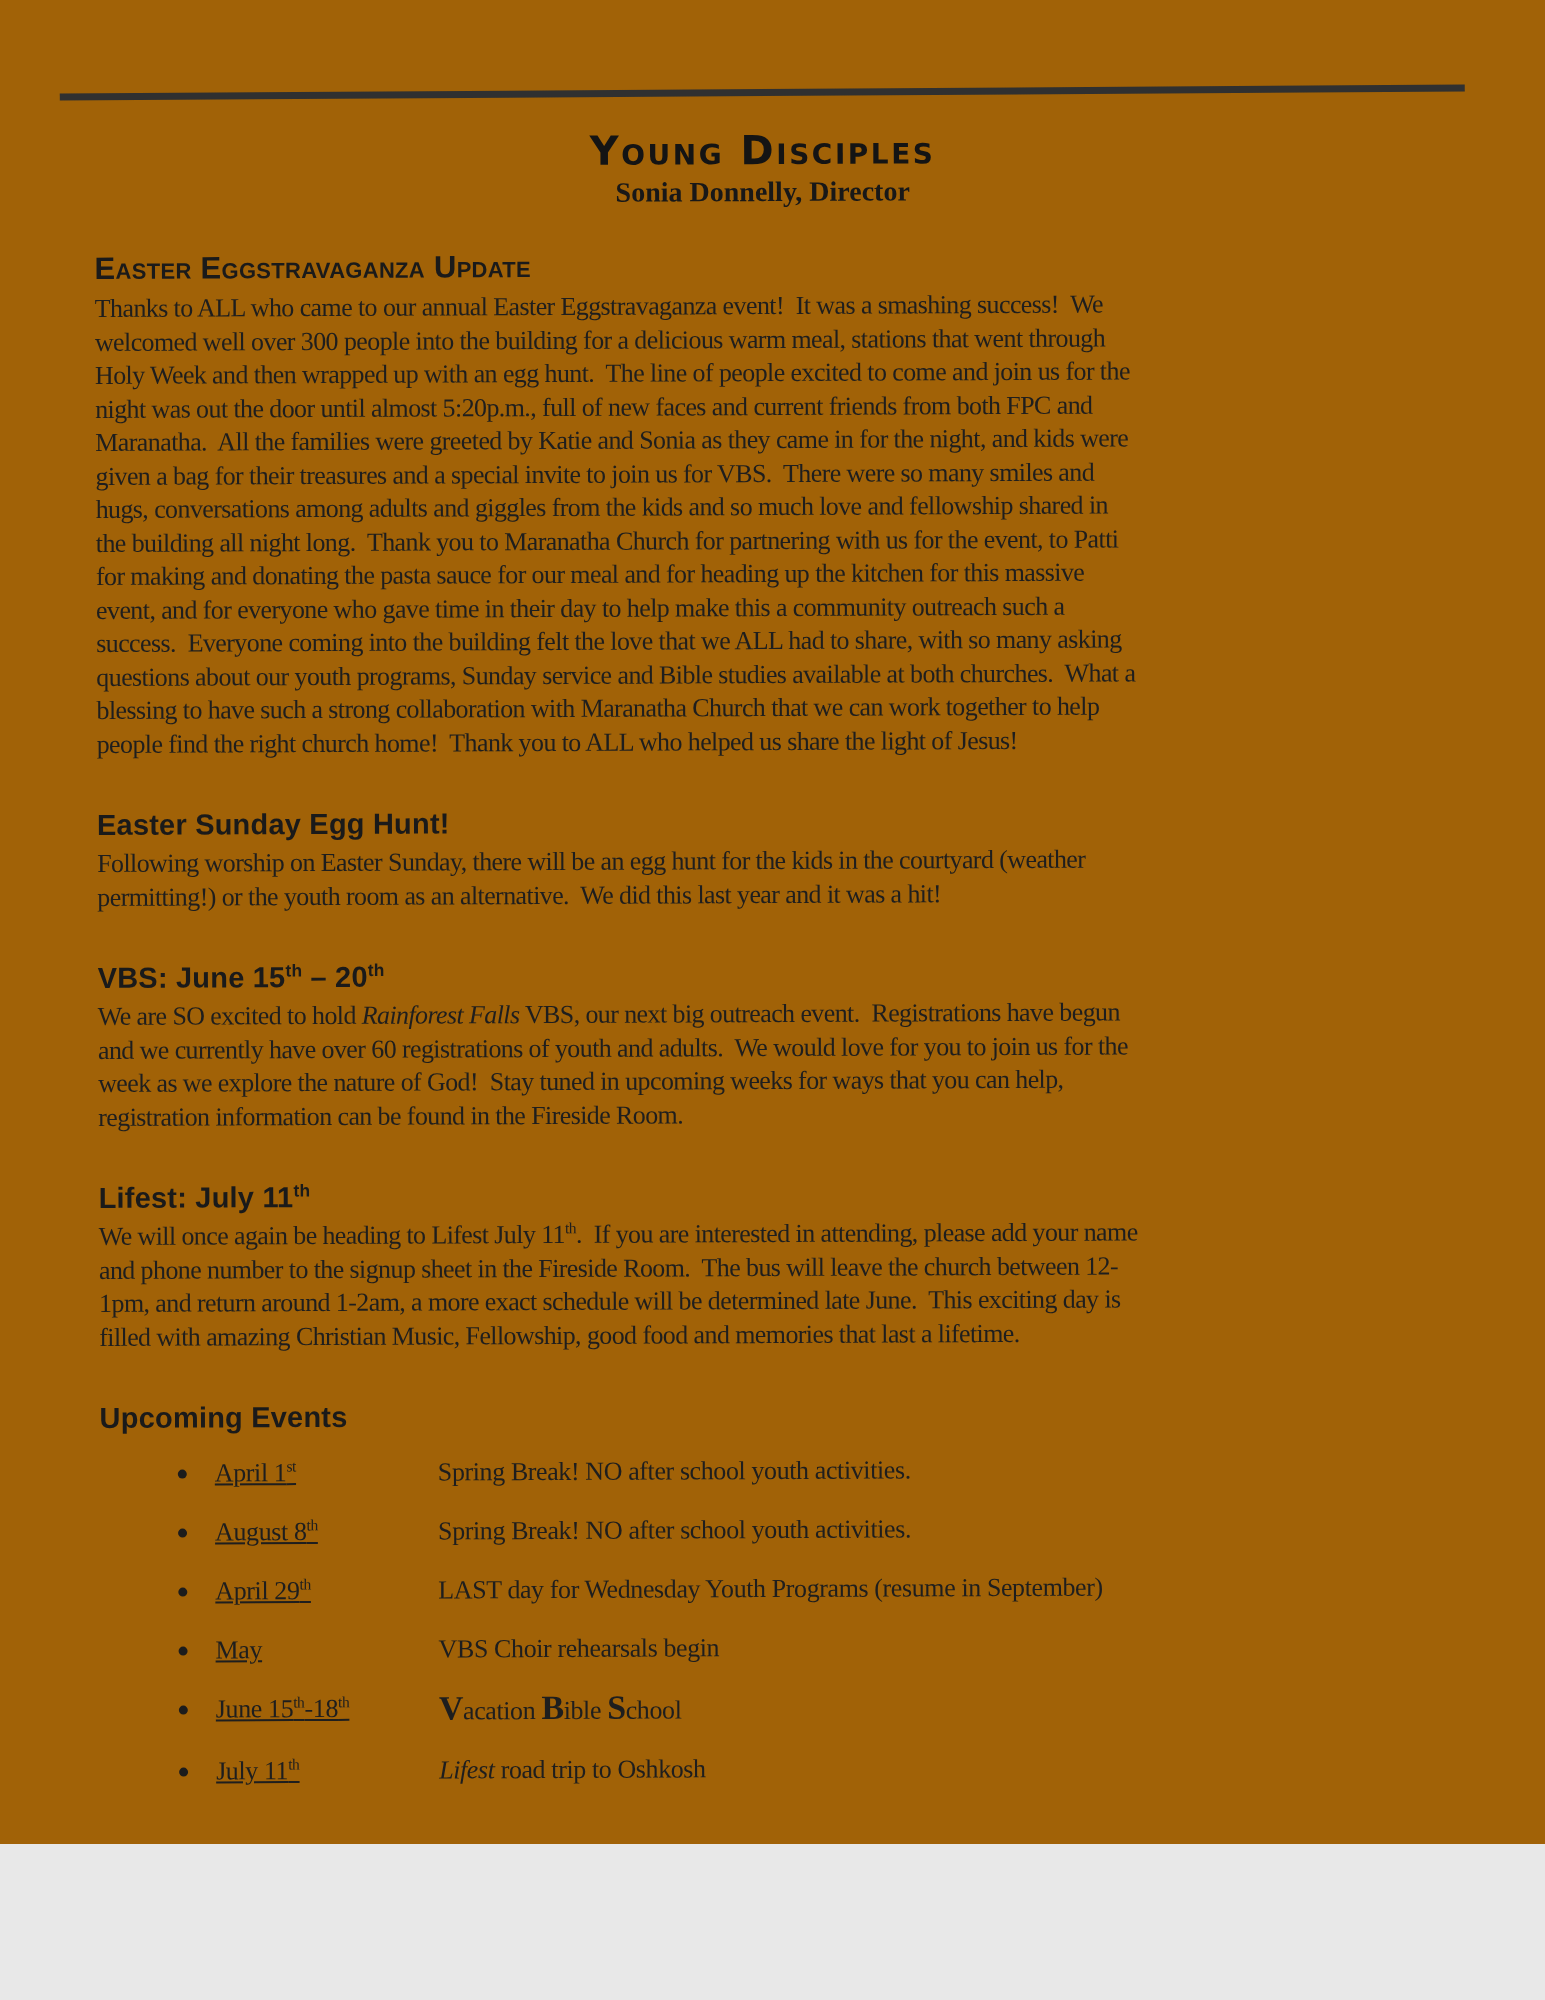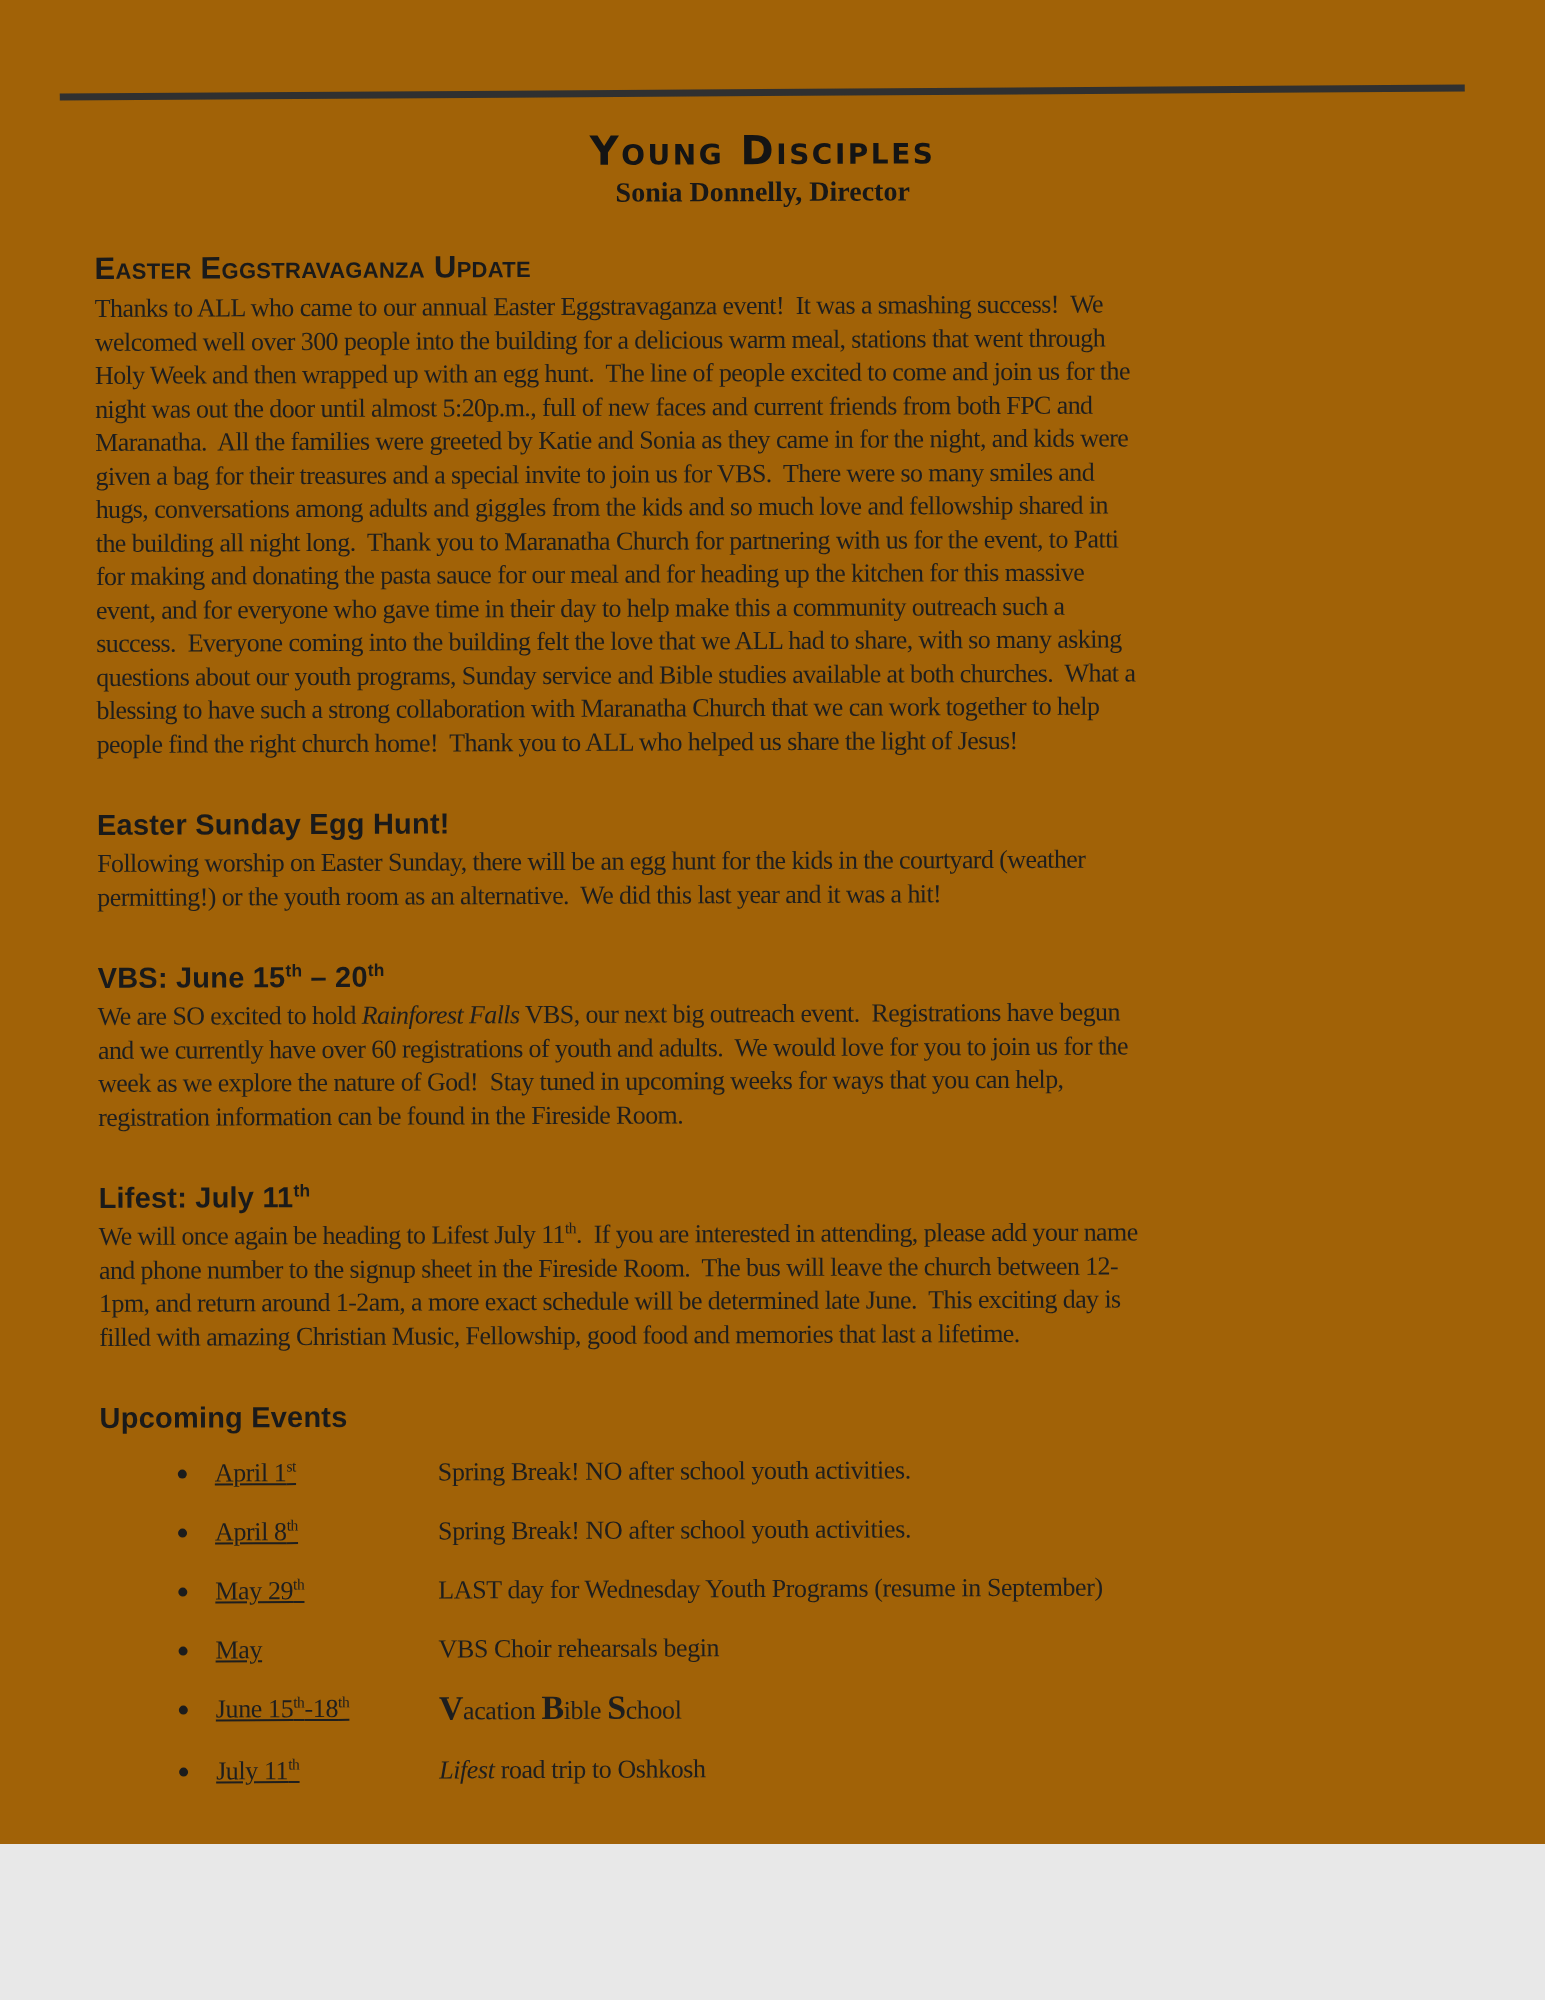--- a/index.html
+++ b/index.html
@@ -80,26 +80,26 @@
 
       <h2 class="h-std">Upcoming Events</h2>
       <div class="events">
           <div class="event-row">
             <span class="bullet"></span>
             <span class="event-date"><span>April 1</span><sup>st</sup></span>
             <span class="event-desc"><span>Spring Break! NO after school youth activities.</span></span>
           </div>
           <div class="event-row">
             <span class="bullet"></span>
-            <span class="event-date"><span>April 8</span><sup>th</sup></span>
+            <span class="event-date"><span>August 8</span><sup>th</sup></span>
             <span class="event-desc"><span>Spring Break! NO after school youth activities.</span></span>
           </div>
           <div class="event-row">
             <span class="bullet"></span>
-            <span class="event-date"><span>May 29</span><sup>th</sup></span>
+            <span class="event-date"><span>April 29</span><sup>th</sup></span>
             <span class="event-desc"><span>LAST day for Wednesday Youth Programs (resume in September)</span></span>
           </div>
           <div class="event-row">
             <span class="bullet"></span>
             <span class="event-date"><span>May</span></span>
             <span class="event-desc"><span>VBS Choir rehearsals begin</span></span>
           </div>
           <div class="event-row">
             <span class="bullet"></span>
             <span class="event-date"><span>June 15</span><sup>th</sup><span>-18</span><sup>th</sup></span>

